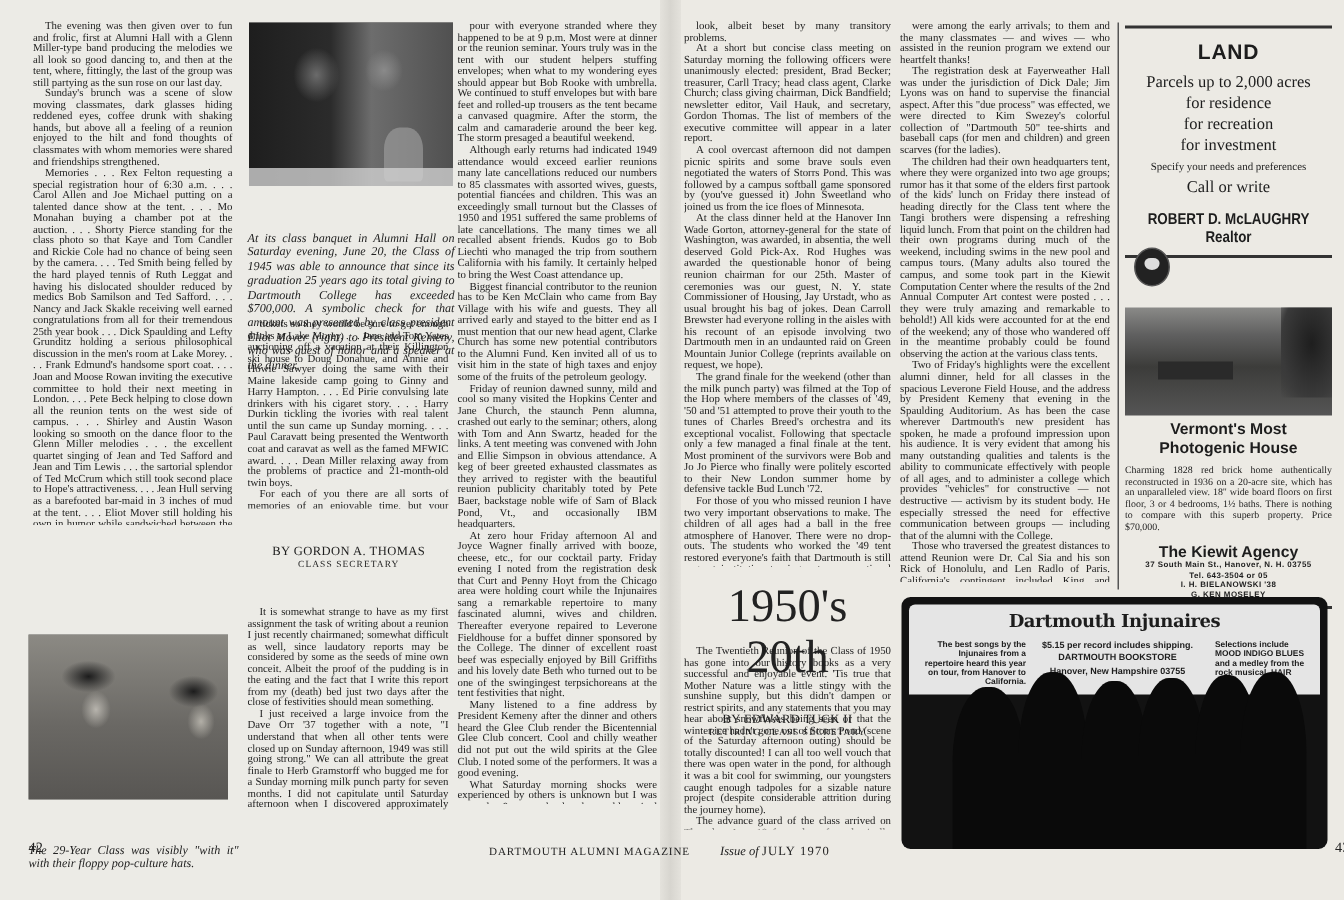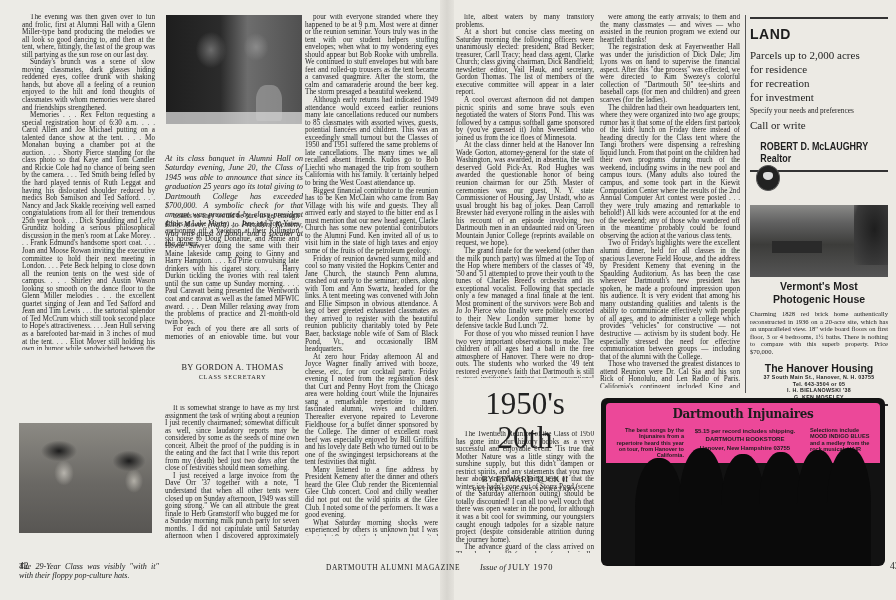--- a/index.html
+++ b/index.html
@@ -26,38 +26,38 @@
   .headline .big { font-size:31px; line-height:34px; color:#222; }
   .headline .by { font-size:8.4px; line-height:11px; letter-spacing:.3px;text-align:center; }
   .headline .sub { font-size:6.3px; letter-spacing:.7px; line-height:8px; }
 
   .folio { position:absolute; font-size:9.5px; color:#222; }
   .runhead { position:absolute; font-size:7.4px; letter-spacing:.6px; color:#222; }
 
   
   .ad-box { position:absolute; left:750px; width:138px; }
   .rule { height:2px; background:#333; }
-  .ad-land { top:17px; }
+  .ad-land { top:17px; text-align:center; }
   .ad-land .title { font-family:"Liberation Sans", sans-serif; font-weight:bold; font-size:14px; letter-spacing:.5px; margin:7px 0 6px; }
   .ad-land .line { font-size:11px; line-height:14px; }
   .ad-land .name { font-family:"Liberation Sans", sans-serif; font-weight:bold; font-size:10.5px; line-height:12px; margin-top:8px; transform:scaleX(.85); }
   .ad-land .co { font-family:"Liberation Sans", sans-serif; font-weight:bold; font-size:8px; line-height:10px; letter-spacing:.5px; }
   .ad-land .small { font-size:7px; line-height:10px; font-weight:bold; }
   .seal { position:absolute; left:6px; top:148px; width:22px; height:24px; border-radius:50%; background:#222; border:1px solid #555; }
   .seal::after { content:""; position:absolute; left:6px; top:6px; width:10px; height:8px; background:#ddd; border-radius:40% 40% 50% 50%; }
 
   .ad-vt { top:205px; }
   .ad-vt .pic { height:72px; background:linear-gradient(180deg,#8a8a88 0%,#606060 25%,#3c3c3a 55%,#555 100%); position:relative; }
   .ad-vt .title { font-family:"Liberation Sans", sans-serif; font-weight:bold; font-size:10.5px; line-height:12.5px; text-align:center; margin-top:3px; }
   .ad-vt .body { font-size:6.6px; line-height:7.5px; text-align:justify; margin-top:5px; }
   .ad-vt .agency { font-family:"Liberation Sans", sans-serif; font-weight:bold; font-size:10.5px; text-align:center; margin-top:7px; }
   .ad-vt .addr { font-family:"Liberation Sans", sans-serif; font-weight:bold; font-size:5.3px; line-height:6.6px; text-align:center; letter-spacing:.3px; }
 
   .ad-inj { position:absolute; left:601px; top:398px; width:284px; height:168px; background:#121212; border-radius:6px; overflow:hidden; }
-  .ad-inj .panel { position:absolute; left:5px; top:5px; right:5px; height:60px; background:#ec4899; border-radius:4px 4px 0 0; }
+  .ad-inj .panel { position:absolute; left:5px; top:5px; right:5px; height:60px; background:#e5e5e5; border-radius:4px 4px 0 0; }
   .ad-inj .brand { position:absolute; top:4px; left:0; right:0; text-align:center; font-family:"DejaVu Serif", serif; font-weight:bold; font-size:12px; letter-spacing:-.3px; }
   .ad-inj .l { position:absolute; left:6px; top:24px; width:72px; font-family:"Liberation Sans", sans-serif; font-size:5.6px; line-height:6.3px; text-align:right; font-weight:bold; }
   .ad-inj .c { position:absolute; left:86px; top:24px; width:106px; font-family:"Liberation Sans", sans-serif; font-size:6px; line-height:8.4px; text-align:center; font-weight:bold; }
   .ad-inj .r { position:absolute; left:204px; top:24px; width:64px; font-family:"Liberation Sans", sans-serif; font-size:5.6px; line-height:6.3px; font-weight:bold; }
   .ad-inj .sil { position:absolute; bottom:0; background:#0a0a0a; border-radius:46% 46% 0 0; }
 </style>
 </head>
 <body>
 
 <div class="page page-left"></div>
@@ -111,21 +111,21 @@
     <p>Friday of reunion dawned sunny, mild and cool so many visited the Hopkins Center and Jane Church, the staunch Penn alumna, crashed out early to the seminar; others, along with Tom and Ann Swartz, headed for the links. A tent meeting was convened with John and Ellie Simpson in obvious attendance. A keg of beer greeted exhausted classmates as they arrived to register with the beautiful reunion publicity charitably toted by Pete Baer, backstage noble wife of Sam of Black Pond, Vt., and occasionally IBM headquarters.</p>
     <p>At zero hour Friday afternoon Al and Joyce Wagner finally arrived with booze, cheese, etc., for our cocktail party. Friday evening I noted from the registration desk that Curt and Penny Hoyt from the Chicago area were holding court while the Injunaires sang a remarkable repertoire to many fascinated alumni, wives and children. Thereafter everyone repaired to Leverone Fieldhouse for a buffet dinner sponsored by the College. The dinner of excellent roast beef was especially enjoyed by Bill Griffiths and his lovely date Beth who turned out to be one of the swingingest terpsichoreans at the tent festivities that night.</p>
     <p>Many listened to a fine address by President Kemeny after the dinner and others heard the Glee Club render the Bicentennial Glee Club concert. Cool and chilly weather did not put out the wild spirits at the Glee Club. I noted some of the performers. It was a good evening.</p>
     <p>What Saturday morning shocks were experienced by others is unknown but I was greeted at 9 a.m. at the door by our bluesuited class clergyman, Ed McBurney. For the moment I had forgotten that Ed was Memorial Service chairman and feared I was about to enjoy the last rites. Later Ed, assisted by organist Skip Ungar, performed a very moving service for our departed classmates at St. Thomas church. The service brought home to many of us how fortunate we are to be able to enjoy the good</p>
   </div>
 
 <div class="folio" style="left:19px; top:561px;">42</div>
 <div class="runhead" style="left:326px; top:563px;">DARTMOUTH ALUMNI MAGAZINE</div>
 
 <div class="col" style="left:456px; top:14px; width:138px; height:364px;">
-    <p>life, albeit waters by many transitory problems.</p>
+    <p>look, albeit beset by many transitory problems.</p>
     <p>At a short but concise class meeting on Saturday morning the following officers were unanimously elected: president, Brad Becker; treasurer, Carll Tracy; head class agent, Clarke Church; class giving chairman, Dick Bandfield; newsletter editor, Vail Hauk, and secretary, Gordon Thomas. The list of members of the executive committee will appear in a later report.</p>
     <p>A cool overcast afternoon did not dampen picnic spirits and some brave souls even negotiated the waters of Storrs Pond. This was followed by a campus softball game sponsored by (you've guessed it) John Sweetland who joined us from the ice floes of Minnesota.</p>
     <p>At the class dinner held at the Hanover Inn Wade Gorton, attorney-general for the state of Washington, was awarded, in absentia, the well deserved Gold Pick-Ax. Rod Hughes was awarded the questionable honor of being reunion chairman for our 25th. Master of ceremonies was our guest, N. Y. state Commissioner of Housing, Jay Urstadt, who as usual brought his bag of jokes. Dean Carroll Brewster had everyone rolling in the aisles with his recount of an episode involving two Dartmouth men in an undaunted raid on Green Mountain Junior College (reprints available on request, we hope).</p>
     <p>The grand finale for the weekend (other than the milk punch party) was filmed at the Top of the Hop where members of the classes of '49, '50 and '51 attempted to prove their youth to the tunes of Charles Breed's orchestra and its exceptional vocalist. Following that spectacle only a few managed a final finale at the tent. Most prominent of the survivors were Bob and Jo Jo Pierce who finally were politely escorted to their New London summer home by defensive tackle Bud Lunch '72.</p>
     <p>For those of you who missed reunion I have two very important observations to make. The children of all ages had a ball in the free atmosphere of Hanover. There were no drop-outs. The students who worked the '49 tent restored everyone's faith that Dartmouth is still a great institution turning out an exceptional bunch of bright, clean-cut young men. So impressed were '49ers with Bud Lynch '72, Hank Ricklefs '71 and Joel Bergman '70 that all three were invited to be guests at our fall weekend, October 10. Come and meet them yourselves!</p>
   </div>
 
 <div class="headline" style="left:456px; top:387px; width:138px;">
   <div class="big">1950's 20th</div>
   <div class="by" style="margin-top:19px;">BY EDWARD TUCK II</div>
@@ -162,21 +162,21 @@
 </div>
 
 <div class="ad-box ad-vt">
   <div class="pic">
     <div style="position:absolute;right:0;top:0;width:34px;height:60px;background:radial-gradient(ellipse at 60% 40%,#1e1e1e,#3a3a3a 70%,transparent);"></div>
     <div style="position:absolute;left:22px;top:36px;width:50px;height:12px;background:#2a2a2a;"></div>
   </div>
   <div class="title">Vermont's Most</div>
   <div class="title" style="margin-top:0;">Photogenic House</div>
   <div class="body">Charming 1828 red brick home authentically reconstructed in 1936 on a 20-acre site, which has an unparalleled view. 18" wide board floors on first floor, 3 or 4 bedrooms, 1½ baths. There is nothing to compare with this superb property. Price $70,000.</div>
-  <div class="agency">The Hanover Housing</div>
+  <div class="agency">The Kiewit Agency</div>
   <div class="addr">37 South Main St., Hanover, N. H. 03755</div>
   <div class="addr">Tel. 643-3504 or 05</div>
   <div class="addr">I. H. BIELANOWSKI '38</div>
   <div class="addr">G. KEN MOSELEY</div>
   <div class="rule" style="margin-top:4px;"></div>
 </div>
 
 <div class="ad-inj">
   <div class="panel">
     <div class="brand">Dartmouth Injunaires</div>

